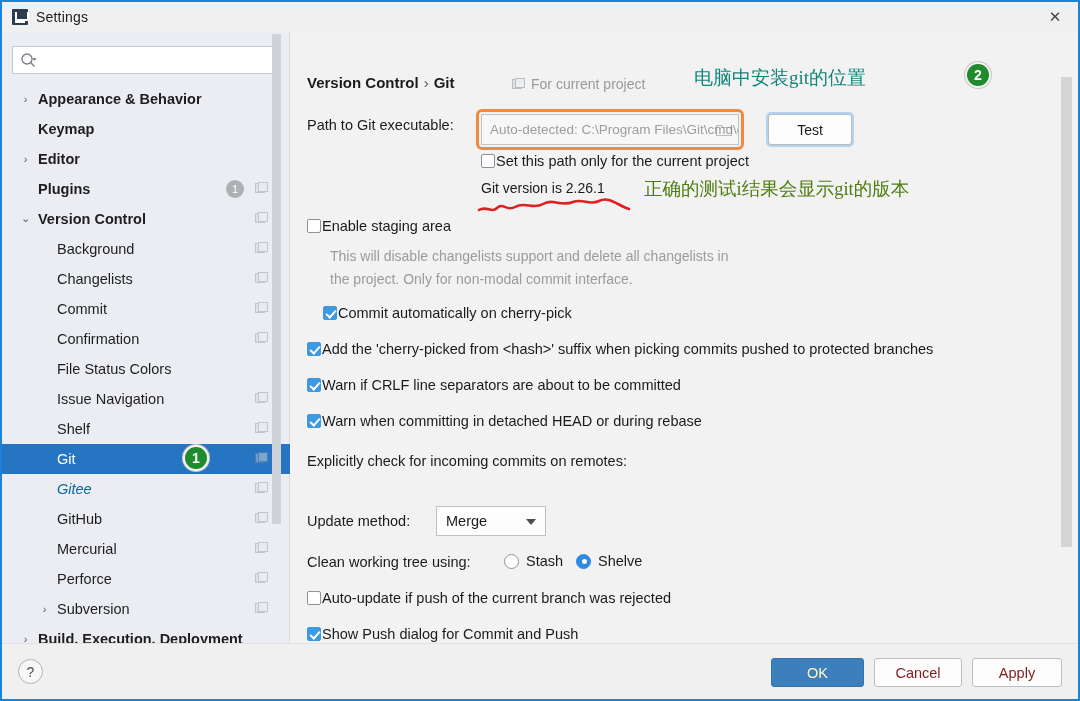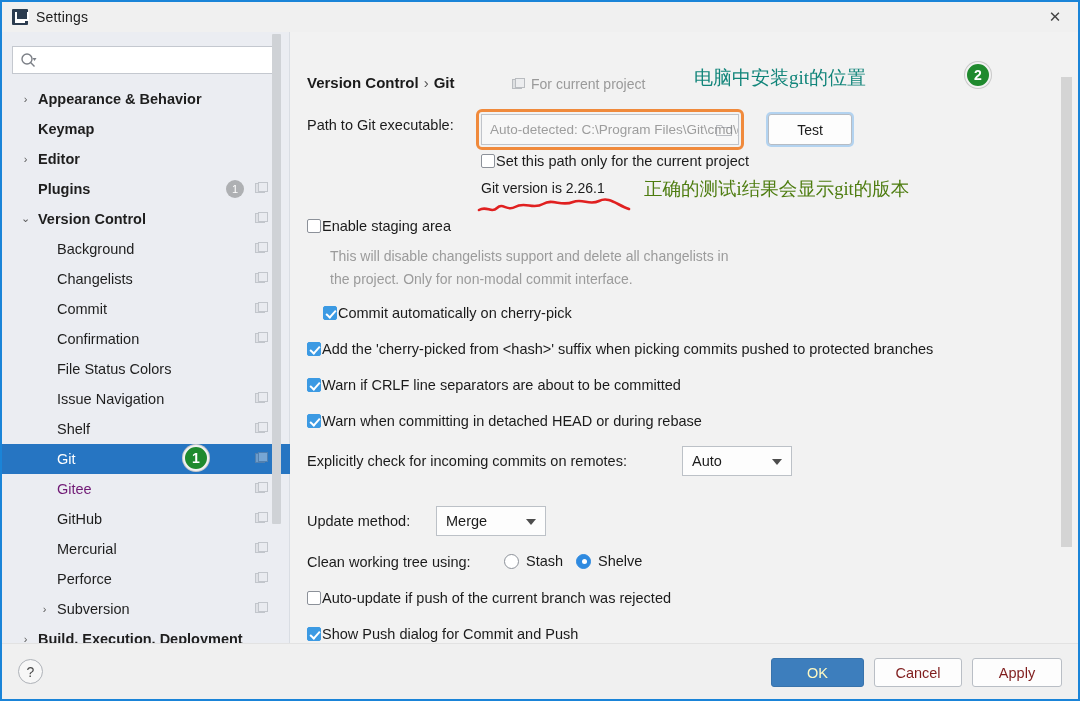--- a/index.html
+++ b/index.html
@@ -99,21 +99,21 @@
     position: absolute; left: 18px; top: 9px;
     width: 11px; height: 11px; color: #5a5a5a; font-size: 11px;
     display: flex; align-items: center; justify-content: center;
   }
   .node .lbl { white-space: nowrap; }
   .node.lvl0 .lbl { padding-left: 36px; font-weight: bold; }
   .node.lvl1 .lbl { padding-left: 55px; }
   .node.lvl1 .arrow { left: 37px; }
   .node.sel { background: #2675c2; }
   .node.sel .lbl { color: #ffffff; }
-  .node.link .lbl { color: #701a75; }
+  .node.link .lbl { color: #0369a1; font-style: italic; }
   .badge-gray {
     position: absolute; right: 46px; top: 6px;
     width: 18px; height: 18px; border-radius: 50%;
     background: #aeb0b3; color: #fff;
     font-size: 11px; display: flex; align-items: center; justify-content: center;
   }
   .proj-icon {
     position: absolute; right: 22px; top: 8px;
     width: 13px; height: 13px; opacity: .42;
   }
@@ -487,24 +487,20 @@
       <div class="cbrow" style="left:16px; top:345px;">
         <span class="cb on"></span>
         <span>Warn if CRLF line separators are about to be committed</span>
       </div>
       <div class="cbrow" style="left:16px; top:381px;">
         <span class="cb on"></span>
         <span>Warn when committing in detached HEAD or during rebase</span>
       </div>
 
       <div class="row-label" style="left:16px; top:421px;">Explicitly check for incoming commits on remotes:</div>
-      <div class="combo" style="left:391px; top:414px; width:110px;">
-        <span class="cv">Auto</span>
-        <span class="cc"></span>
-      </div>
 
       <div class="row-label" style="left:16px; top:481px;">Update method:</div>
       <div class="combo" style="left:145px; top:474px; width:110px;">
         <span class="cv">Merge</span>
         <span class="cc"></span>
       </div>
 
       <div class="row-label" style="left:16px; top:522px;">Clean working tree using:</div>
       <div class="radio-grp" style="left:213px; top:521px;">
         <span class="rad"></span>

